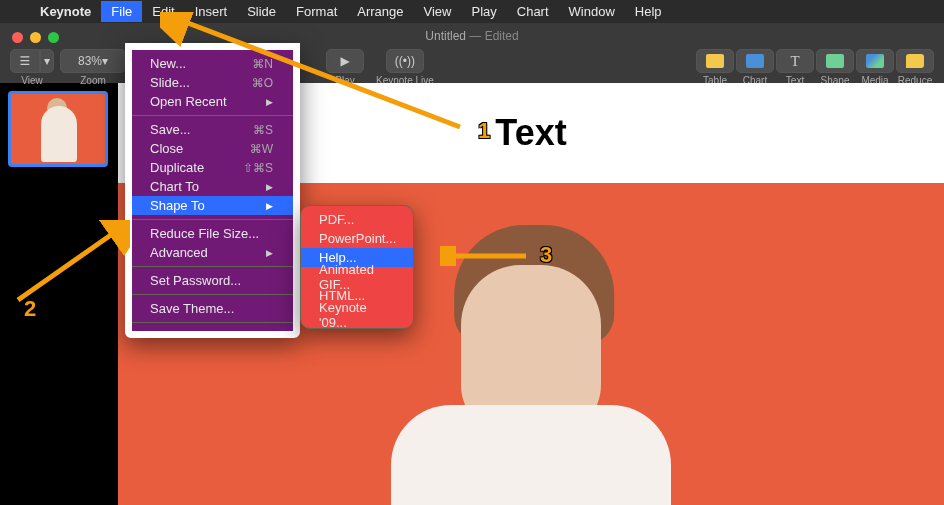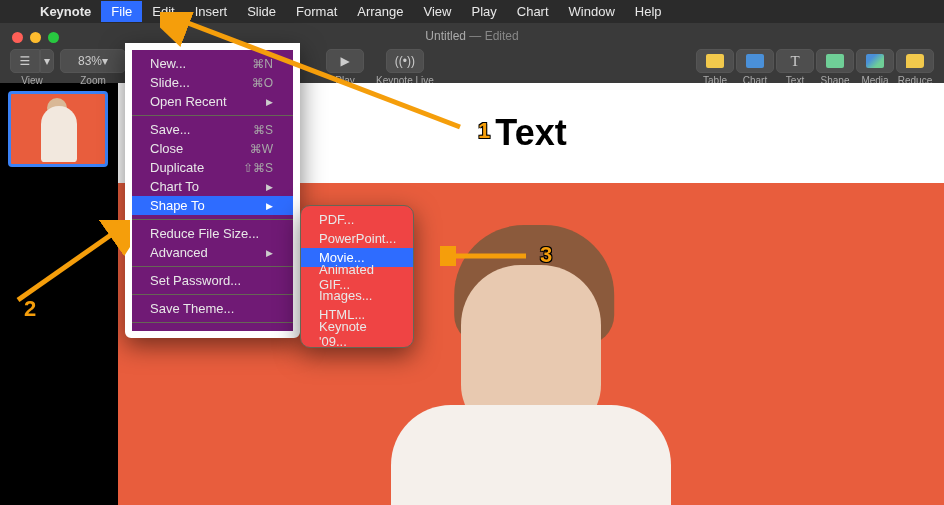--- a/index.html
+++ b/index.html
@@ -239,27 +239,24 @@
 </div>
 
 <div class="submenu">
   <div class="dd-item">
       <span>PDF...</span>
     </div>
   <div class="dd-item">
       <span>PowerPoint...</span>
     </div>
   <div class="dd-item highlight">
-      <span>Movie...</span>
+      <span>Help...</span>
     </div>
   <div class="dd-item">
       <span>Animated GIF...</span>
-    </div>
-  <div class="dd-item">
-      <span>Images...</span>
     </div>
   <div class="dd-item">
       <span>HTML...</span>
     </div>
   <div class="dd-item">
       <span>Keynote '09...</span>
     </div>
 </div>
 
 <svg class="annotation arrow-svg" style="top:12px;left:160px" width="310" height="130">

